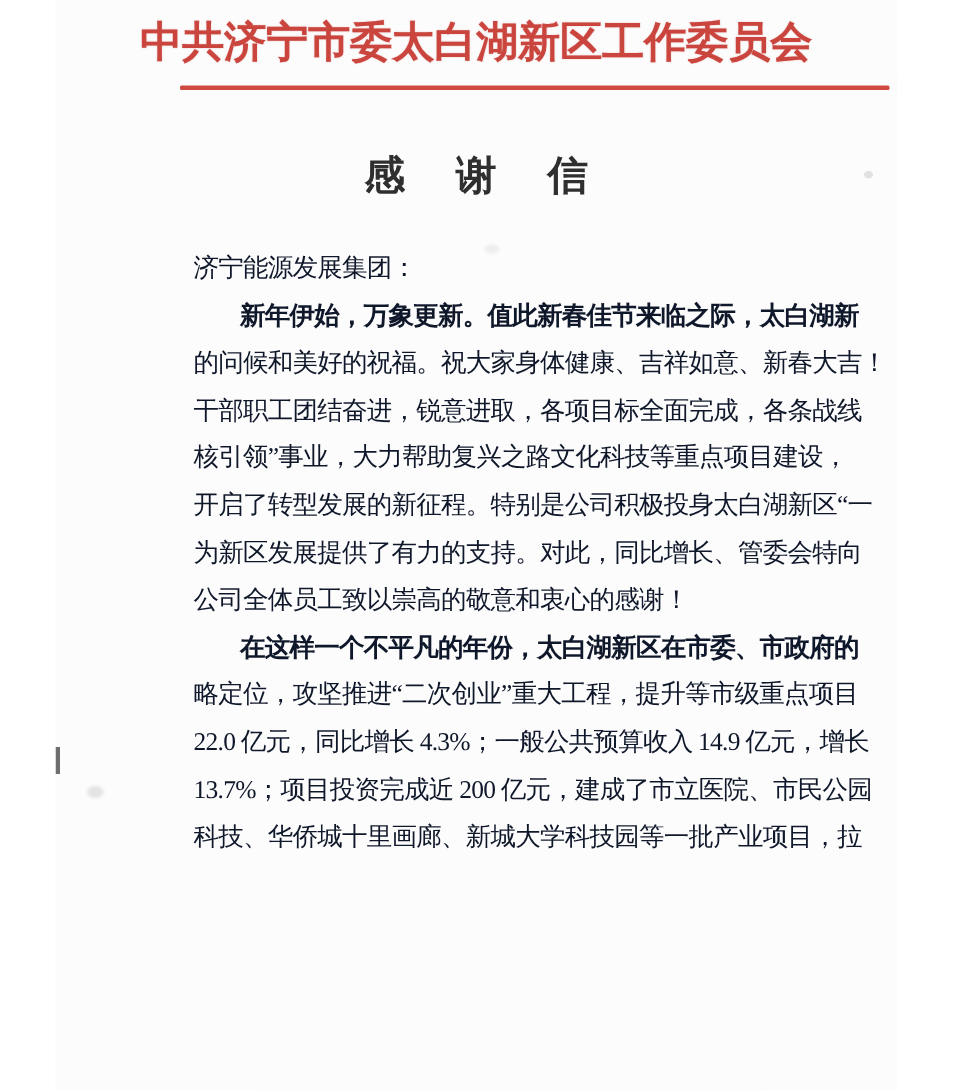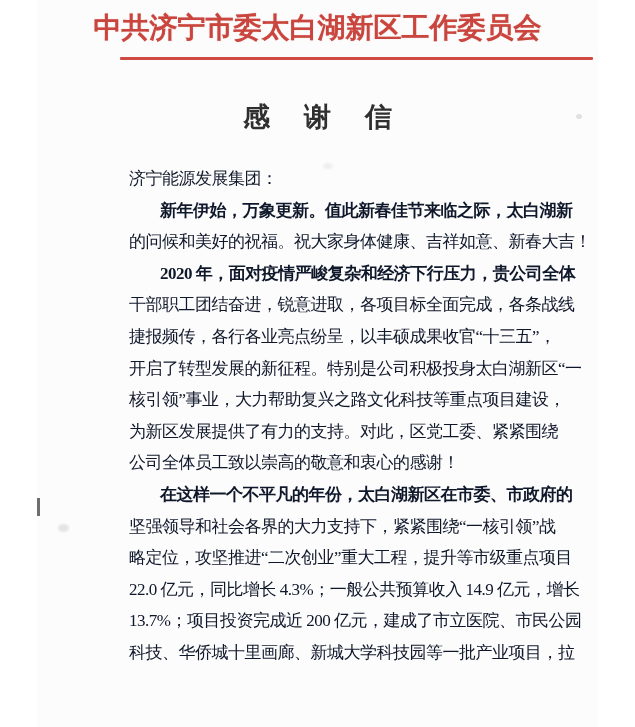--- a/index.html
+++ b/index.html
@@ -133,29 +133,26 @@
   <div class="letter-title">
     <span>感</span>
     <span>谢</span>
     <span>信</span>
   </div>
 
   <div class="letter-body">
     <div class="body-line">济宁能源发展集团：</div>
     <div class="body-line indent">新年伊始，万象更新。值此新春佳节来临之际，太白湖新</div>
     <div class="body-line">的问候和美好的祝福。祝大家身体健康、吉祥如意、新春大吉！</div>
-    <div class="body-line indent">2020 年，面对疫情严峻复杂和经济下行压力，贵公司全体</div>
     <div class="body-line">干部职工团结奋进，锐意进取，各项目标全面完成，各条战线</div>
-    <div class="body-line">捷报频传，各行各业亮点纷呈，以丰硕成果收官“十三五”，</div>
+    <div class="body-line">核引领”事业，大力帮助复兴之路文化科技等重点项目建设，</div>
     <div class="body-line">开启了转型发展的新征程。特别是公司积极投身太白湖新区“一</div>
-    <div class="body-line">核引领”事业，大力帮助复兴之路文化科技等重点项目建设，</div>
-    <div class="body-line">为新区发展提供了有力的支持。对此，区党工委、紧紧围绕</div>
+    <div class="body-line">为新区发展提供了有力的支持。对此，同比增长、管委会特向</div>
     <div class="body-line">公司全体员工致以崇高的敬意和衷心的感谢！</div>
     <div class="body-line indent">在这样一个不平凡的年份，太白湖新区在市委、市政府的</div>
-    <div class="body-line">坚强领导和社会各界的大力支持下，紧紧围绕“一核引领”战</div>
     <div class="body-line">略定位，攻坚推进“二次创业”重大工程，提升等市级重点项目</div>
     <div class="body-line">22.0 亿元，同比增长 4.3%；一般公共预算收入 14.9 亿元，增长</div>
     <div class="body-line">13.7%；项目投资完成近 200 亿元，建成了市立医院、市民公园</div>
     <div class="body-line">科技、华侨城十里画廊、新城大学科技园等一批产业项目，拉</div>
   </div>
 
   <div class="artifact edge-sliver"></div>
   <div class="artifact smudge-a"></div>
   <div class="artifact smudge-b"></div>
   <div class="artifact smudge-c"></div>

